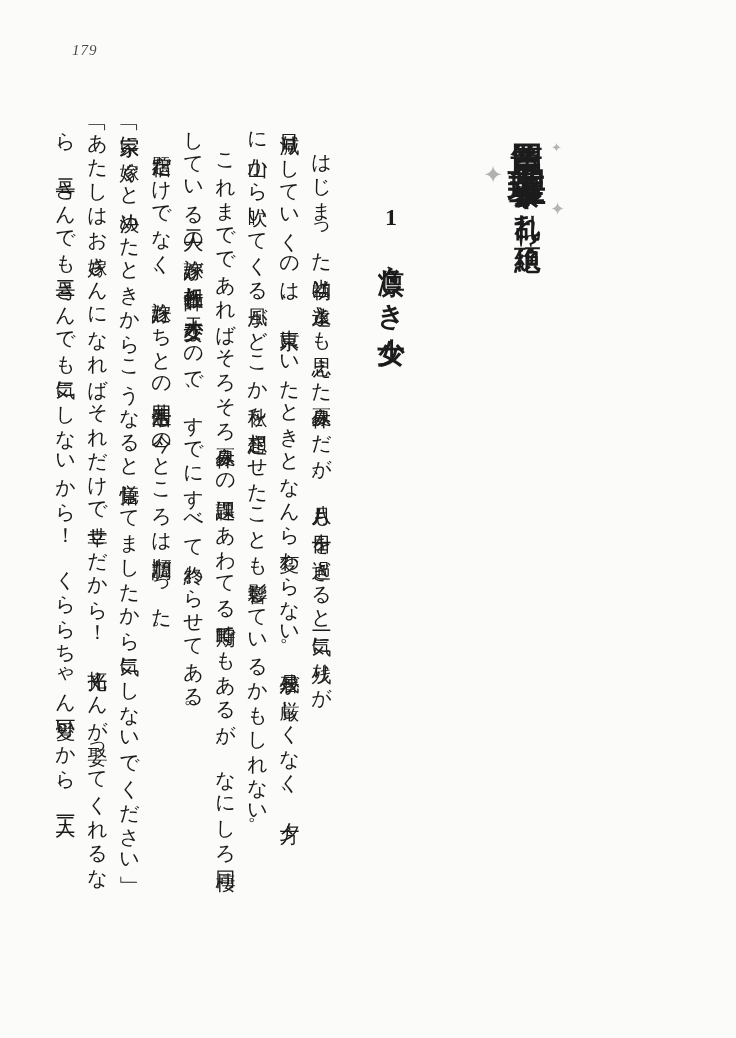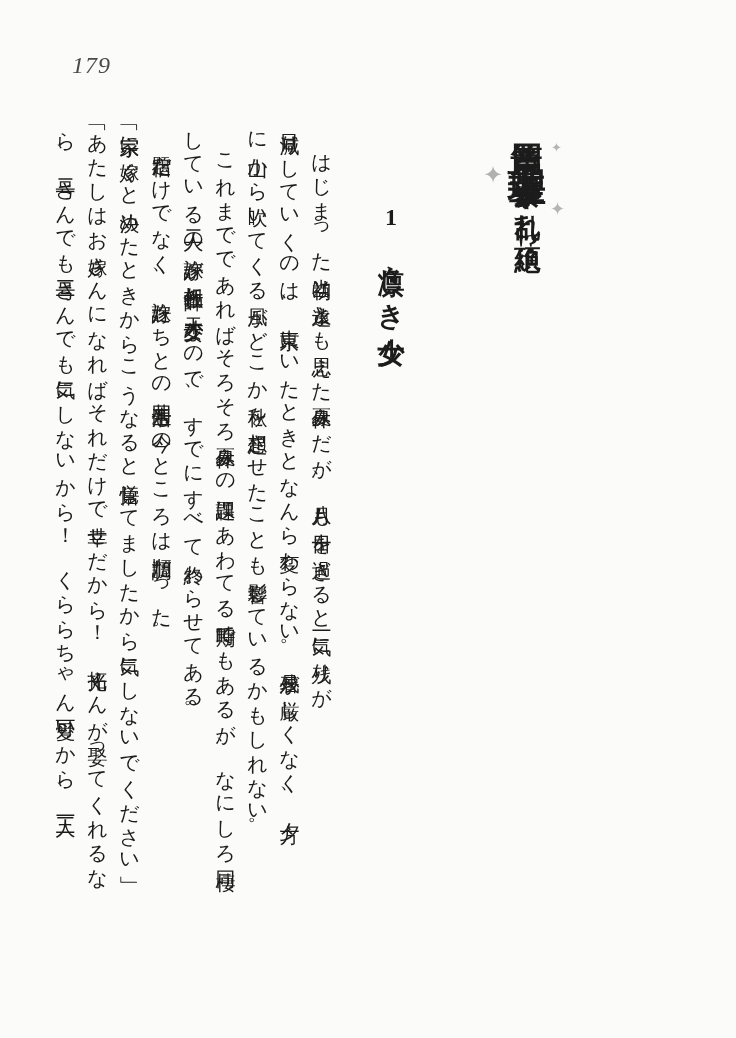--- a/index.html
+++ b/index.html
@@ -16,22 +16,22 @@
   }
   .page{
     position:relative;
     width:736px;height:1038px;
     background:var(--bg);
     overflow:hidden;
     color:var(--ink);
   }
   .page-number{
     position:absolute;
-    left:72px;top:52px;
-    font-size:24px;
+    left:72px;top:42px;
+    font-size:15px;
     font-style:italic;
     letter-spacing:1px;
     color:var(--pagenum);
   }
   
   .chapter-block{
     position:absolute;
     top:118px;right:186px;
     height:860px;
     writing-mode:vertical-rl;

